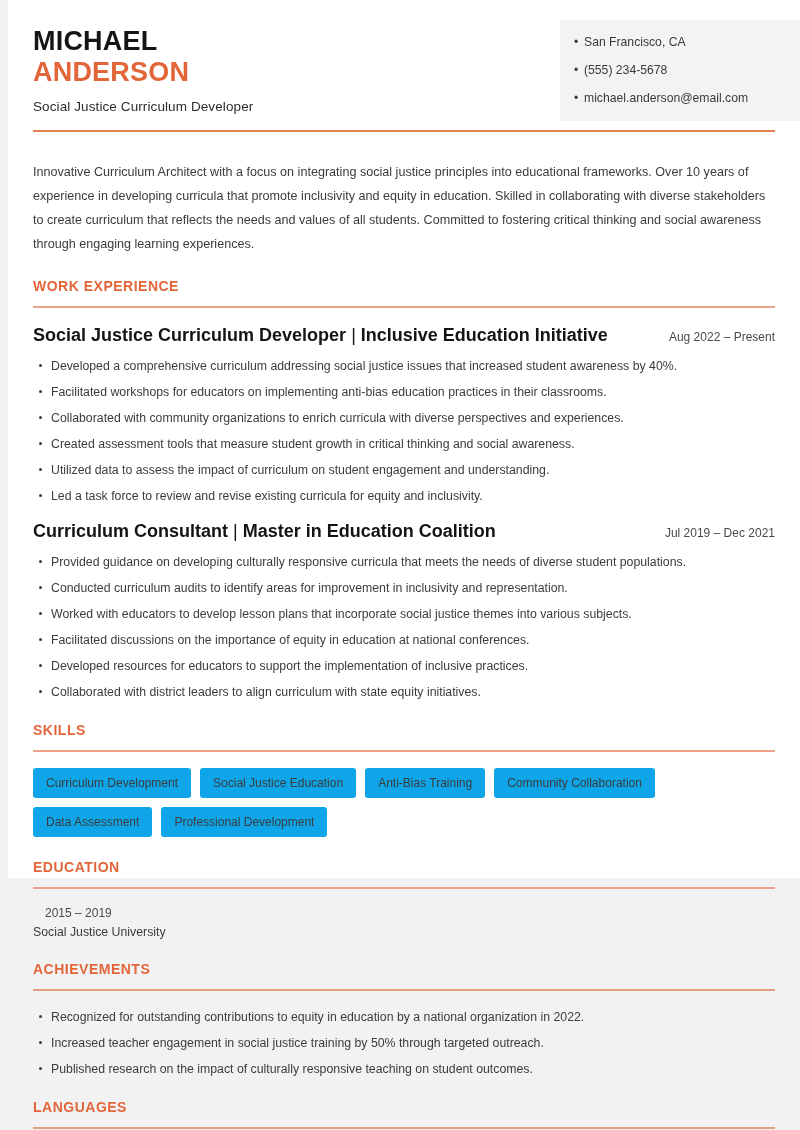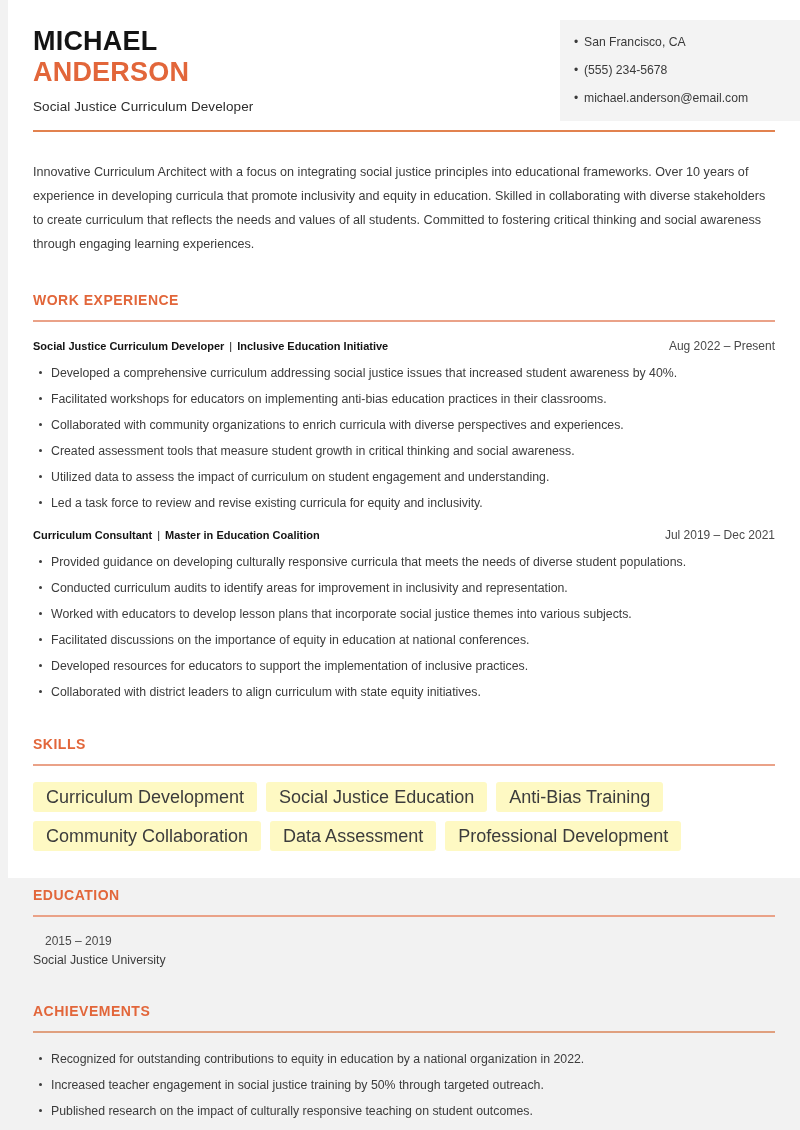--- a/index.html
+++ b/index.html
@@ -88,21 +88,21 @@
     width: 742px;
   }
 
   .summary {
     font-size: 12.6px;
     line-height: 24px;
     color: #3c3c3c;
     width: 740px;
   }
 
-  .section { margin-top: 36px; }
+  .section { margin-top: 22px; }
   .section-title {
     font-size: 14px;
     font-weight: bold;
     color: #e2663a;
     letter-spacing: 0.5px;
   }
   .section-rule {
     margin-top: 12px;
     height: 2px;
     background: #eaa288;
@@ -110,21 +110,21 @@
   .section-rule.strong { background: #e0a07f; }
 
   
   .entry { margin-top: 17px; }
   .entry-head {
     display: flex;
     justify-content: space-between;
     align-items: baseline;
   }
   .entry-title {
-    font-size: 11px;
+    font-size: 18px;
     font-weight: bold;
     color: #141414;
   }
   .entry-sep {
     display: inline-block;
     margin: 0 5px;
     color: #141414;
     font-weight: normal;
   }
   .entry-date {
@@ -159,24 +159,24 @@
   }
 
   
   .chips {
     display: flex;
     flex-wrap: wrap;
     gap: 9px;
     margin-top: 16px;
   }
   .chip {
-    background: #fef9c3;
+    background: #0ea5e9;
     border-radius: 3px;
     padding: 8px 13px;
-    font-size: 18px;
+    font-size: 12px;
     color: #3c3c3c;
     line-height: 14px;
   }
 
   
   .edu-sub {
     margin-top: 5px;
     font-size: 12.3px;
     color: #3c3c3c;
   }

